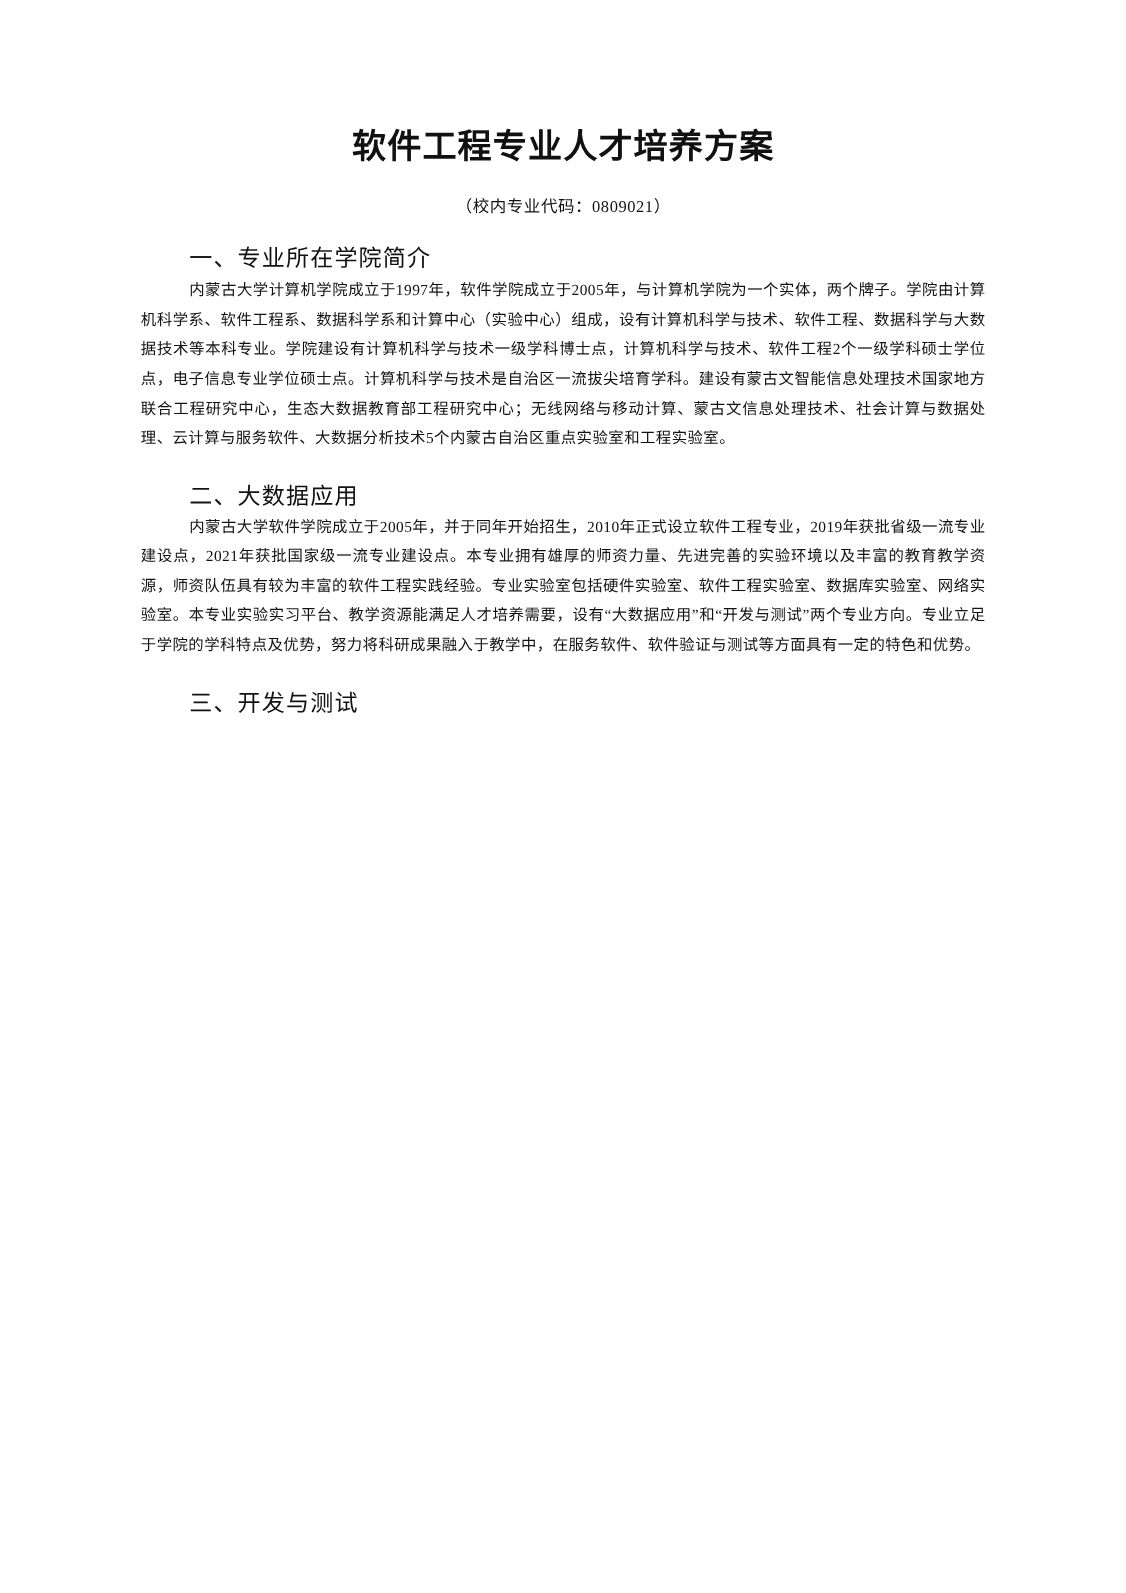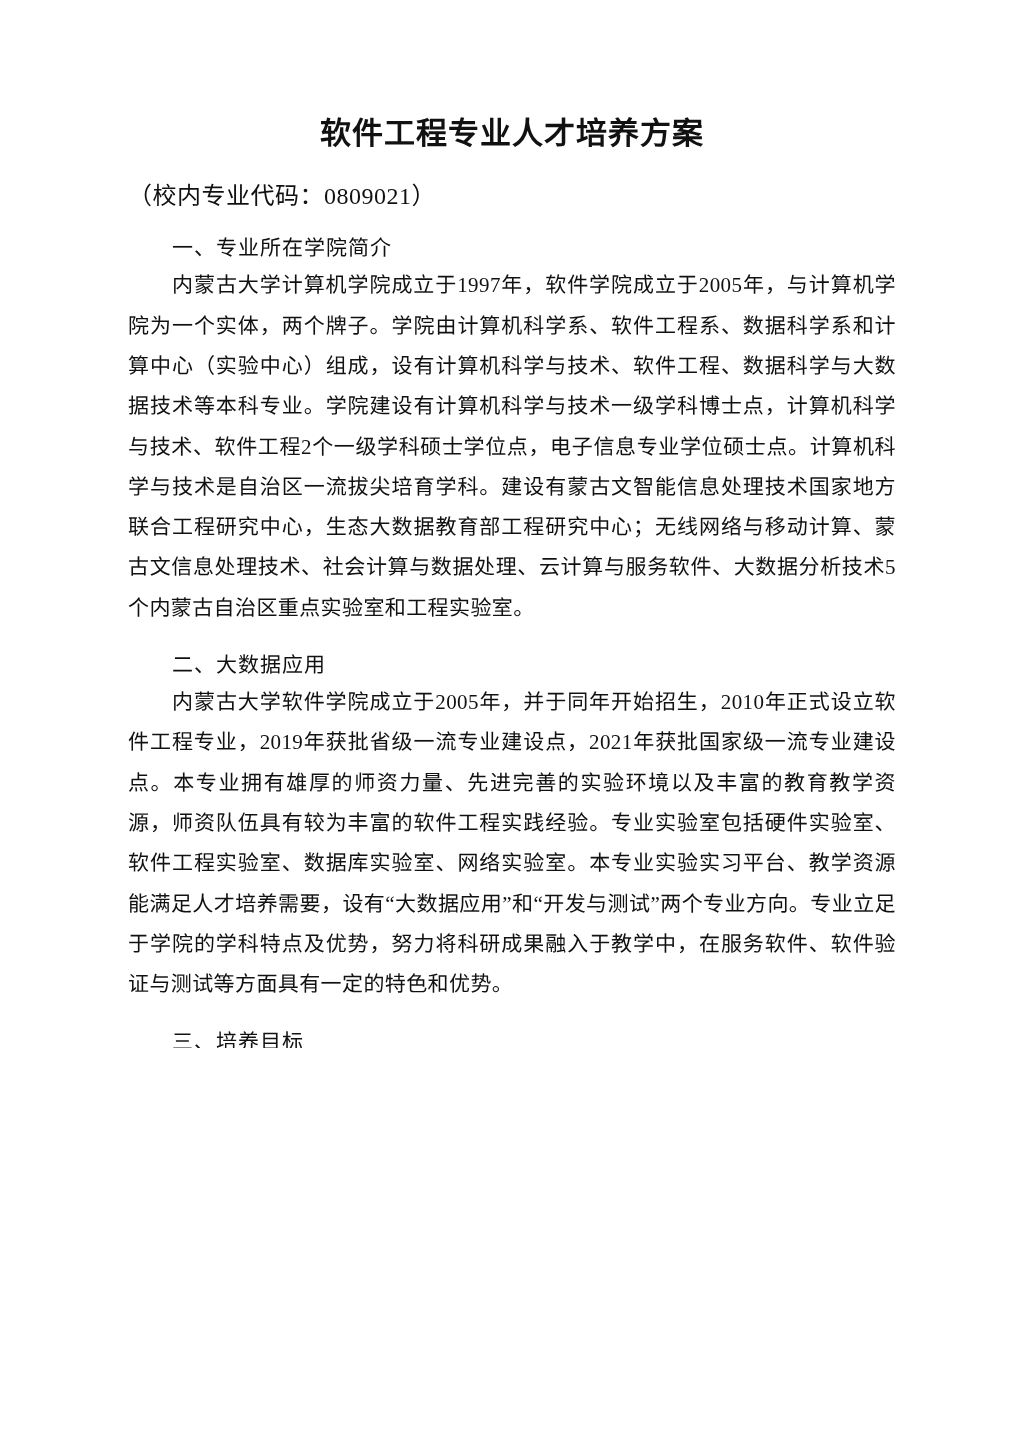--- a/index.html
+++ b/index.html
@@ -24,34 +24,34 @@
   }
   .doc-title {
     font-size: 31px;
     font-weight: bold;
     text-align: center;
     letter-spacing: 1px;
     margin: 18px 0 0 0;
     line-height: 1.3;
   }
   .doc-subtitle {
-    font-size: 24px;
-    text-align: left;
+    font-size: 15px;
+    text-align: center;
     margin: 22px 0 0 0;
     letter-spacing: 0.5px;
   }
   .section-heading {
     font-size: 21px;
     font-weight: normal;
     margin: 20px 0 2px 0;
     text-indent: 44px;
     letter-spacing: 1px;
   }
   .para {
-    font-size: 21px;
+    font-size: 14px;
     line-height: 1.92;
     text-align: justify;
     text-justify: inter-ideograph;
     text-indent: 44px;
     margin: 4px 0 0 0;
     letter-spacing: 0.4px;
   }
   .para.last-partial {
     margin-bottom: 0;
   }
@@ -64,15 +64,15 @@
   <h1 class="doc-title">软件工程专业人才培养方案</h1>
 
   <div class="doc-subtitle">（校内专业代码：0809021）</div>
 
   <h2 class="section-heading">一、专业所在学院简介</h2>
   <p class="para">内蒙古大学计算机学院成立于1997年，软件学院成立于2005年，与计算机学院为一个实体，两个牌子。学院由计算机科学系、软件工程系、数据科学系和计算中心（实验中心）组成，设有计算机科学与技术、软件工程、数据科学与大数据技术等本科专业。学院建设有计算机科学与技术一级学科博士点，计算机科学与技术、软件工程2个一级学科硕士学位点，电子信息专业学位硕士点。计算机科学与技术是自治区一流拔尖培育学科。建设有蒙古文智能信息处理技术国家地方联合工程研究中心，生态大数据教育部工程研究中心；无线网络与移动计算、蒙古文信息处理技术、社会计算与数据处理、云计算与服务软件、大数据分析技术5个内蒙古自治区重点实验室和工程实验室。</p>
 
   <h2 class="section-heading">二、大数据应用</h2>
   <p class="para">内蒙古大学软件学院成立于2005年，并于同年开始招生，2010年正式设立软件工程专业，2019年获批省级一流专业建设点，2021年获批国家级一流专业建设点。本专业拥有雄厚的师资力量、先进完善的实验环境以及丰富的教育教学资源，师资队伍具有较为丰富的软件工程实践经验。专业实验室包括硬件实验室、软件工程实验室、数据库实验室、网络实验室。本专业实验实习平台、教学资源能满足人才培养需要，设有“大数据应用”和“开发与测试”两个专业方向。专业立足于学院的学科特点及优势，努力将科研成果融入于教学中，在服务软件、软件验证与测试等方面具有一定的特色和优势。</p>
 
-  <h2 class="section-heading">三、培养目标</h2>
+  <h2 class="section-heading">三、开发与测试</h2>
 
 </div>
 
 </body></html>

